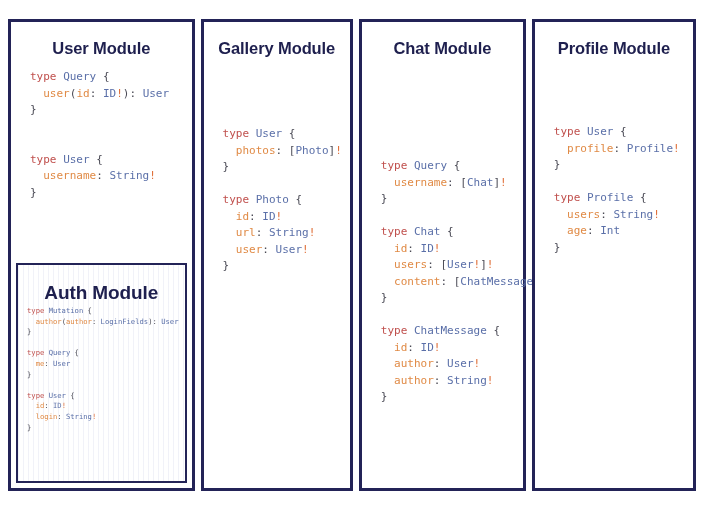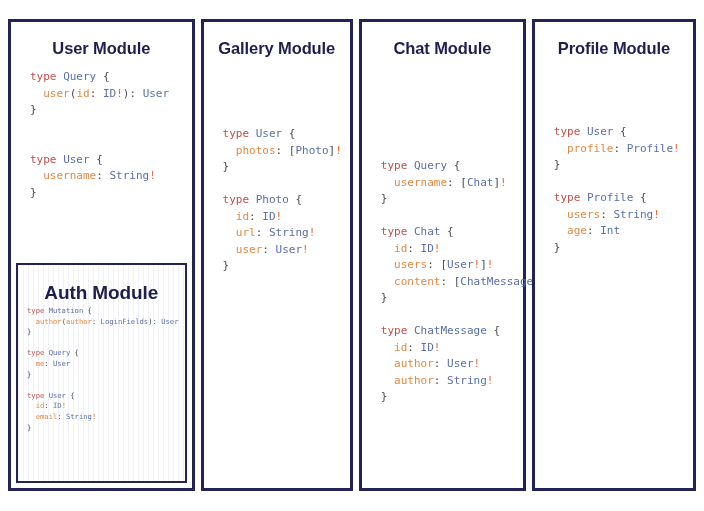--- a/index.html
+++ b/index.html
@@ -152,21 +152,21 @@
             <div class="code small"><span class="kw">type</span> <span class="type">Mutation</span> <span class="pnc">{</span>
   <span class="fld">author</span><span class="pnc">(</span><span class="fld">author</span><span class="pnc">:</span> <span class="type">LoginFields</span><span class="pnc">)</span><span class="pnc">:</span> <span class="type">User</span>
 <span class="pnc">}</span>
 &nbsp;
 <span class="kw">type</span> <span class="type">Query</span> <span class="pnc">{</span>
   <span class="fld">me</span><span class="pnc">:</span> <span class="type">User</span>
 <span class="pnc">}</span>
 &nbsp;
 <span class="kw">type</span> <span class="type">User</span> <span class="pnc">{</span>
   <span class="fld">id</span><span class="pnc">:</span> <span class="type">ID</span><span class="bang">!</span>
-  <span class="fld">email</span><span class="pnc">:</span> <span class="type">String</span><span class="bang">!</span>
+  <span class="fld">login</span><span class="pnc">:</span> <span class="type">String</span><span class="bang">!</span>
 <span class="pnc">}</span></div>
           </div>
         </div>
       </div>
     </div>
 
     <div class="card col-gallery">
       <div class="card-title">Gallery Module</div>
       <div class="body-pad gallery-top">
         <div class="code"><span class="kw">type</span> <span class="type">User</span> <span class="pnc">{</span>

